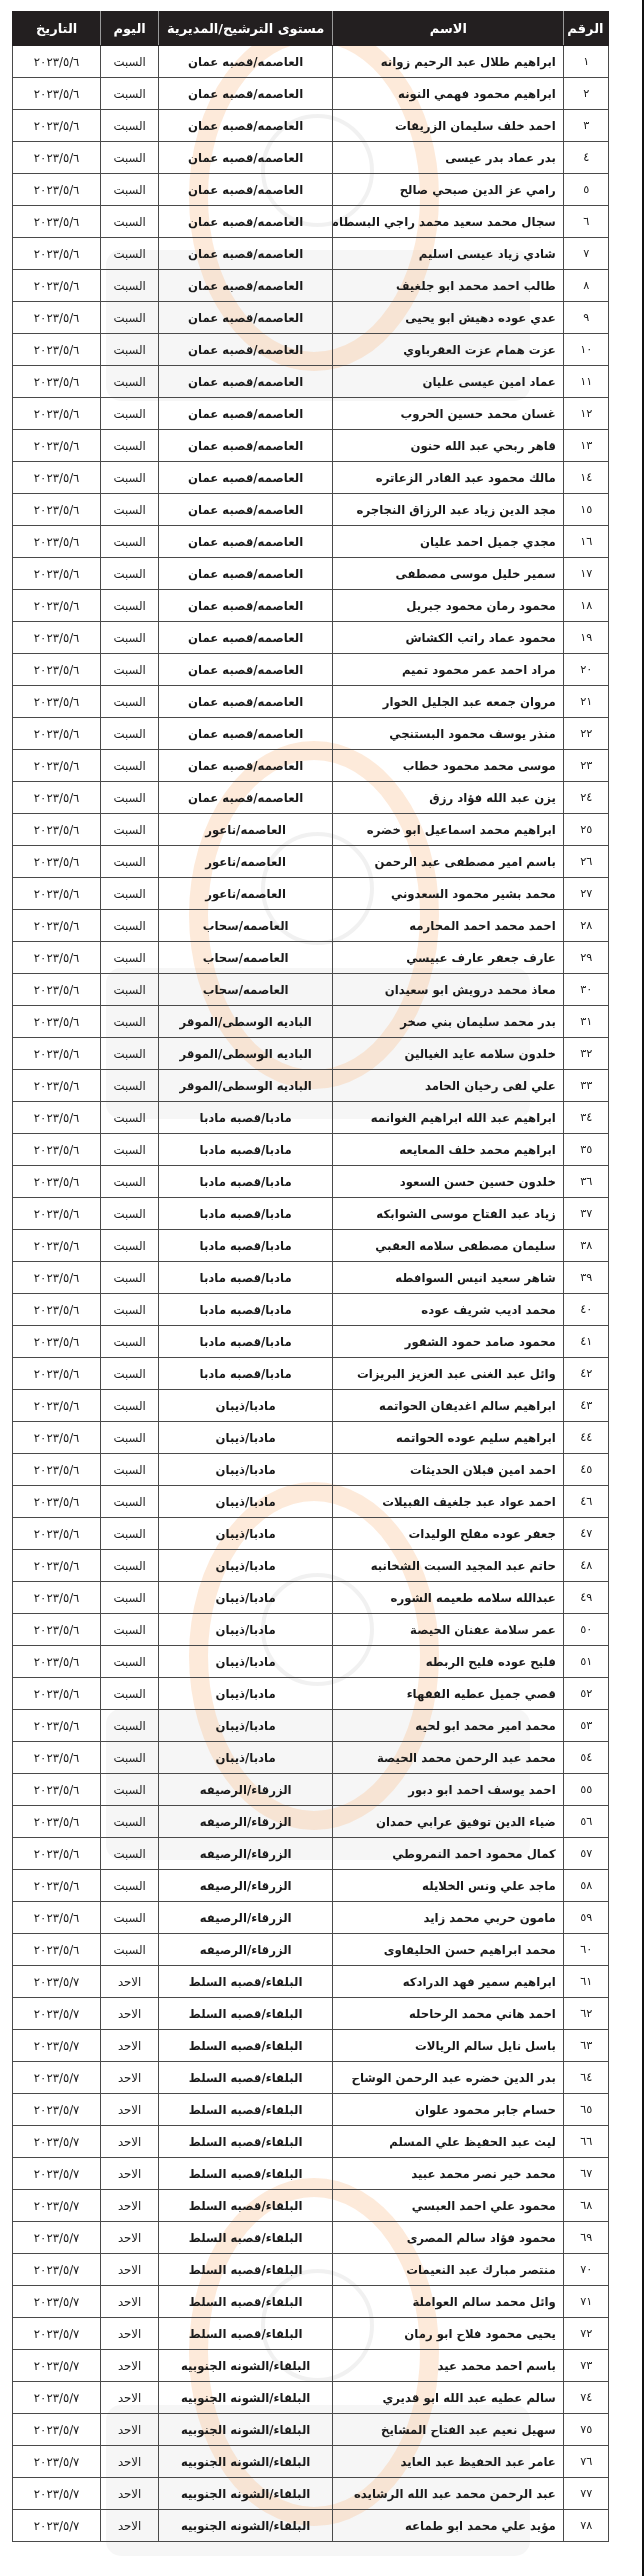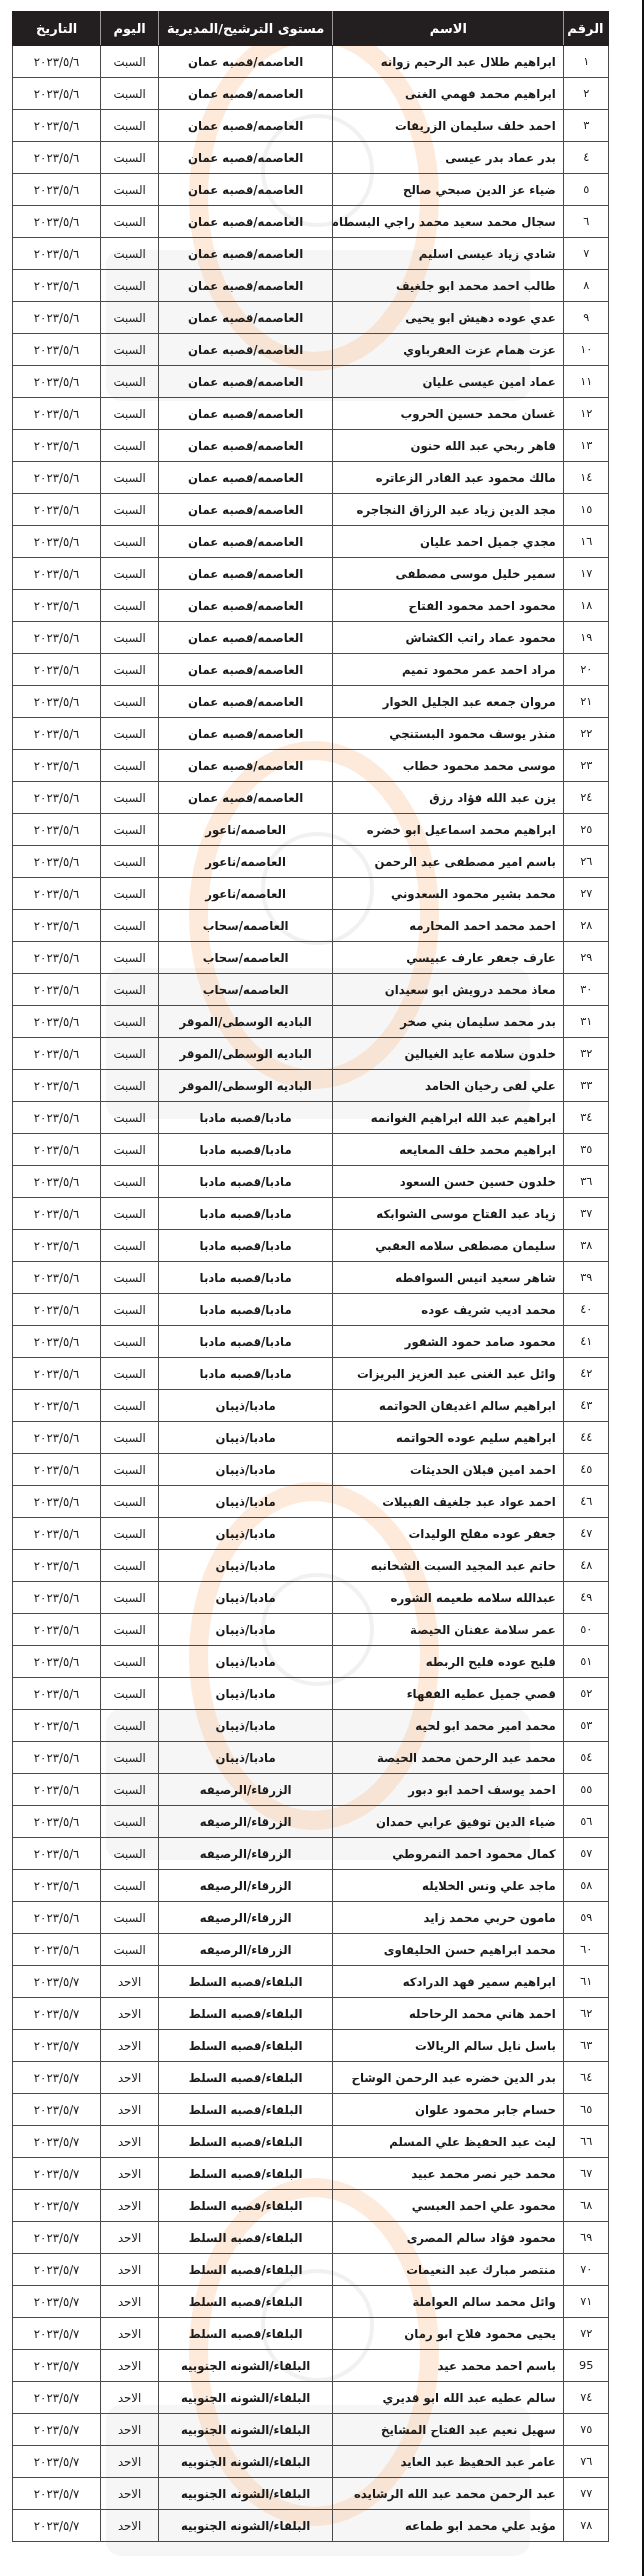--- a/index.html
+++ b/index.html
@@ -125,42 +125,42 @@
   <tbody id="table-body">
       <tr>
         <td class="col-num">١</td>
         <td class="col-name">ابراهيم طلال عبد الرحيم زوانه</td>
         <td class="col-dir">العاصمه/قصبه عمان</td>
         <td class="col-day">السبت</td>
         <td class="col-date">٢٠٢٣/٥/٦</td>
       </tr>
       <tr>
         <td class="col-num">٢</td>
-        <td class="col-name">ابراهيم محمد فهمي الغنى</td>
+        <td class="col-name">ابراهيم محمود فهمي النونه</td>
         <td class="col-dir">العاصمه/قصبه عمان</td>
         <td class="col-day">السبت</td>
         <td class="col-date">٢٠٢٣/٥/٦</td>
       </tr>
       <tr>
         <td class="col-num">٣</td>
         <td class="col-name">احمد خلف سليمان الزريقات</td>
         <td class="col-dir">العاصمه/قصبه عمان</td>
         <td class="col-day">السبت</td>
         <td class="col-date">٢٠٢٣/٥/٦</td>
       </tr>
       <tr>
         <td class="col-num">٤</td>
         <td class="col-name">بدر عماد بدر عيسى</td>
         <td class="col-dir">العاصمه/قصبه عمان</td>
         <td class="col-day">السبت</td>
         <td class="col-date">٢٠٢٣/٥/٦</td>
       </tr>
       <tr>
         <td class="col-num">٥</td>
-        <td class="col-name">ضياء عز الدين صبحي صالح</td>
+        <td class="col-name">رامي عز الدين صبحي صالح</td>
         <td class="col-dir">العاصمه/قصبه عمان</td>
         <td class="col-day">السبت</td>
         <td class="col-date">٢٠٢٣/٥/٦</td>
       </tr>
       <tr>
         <td class="col-num">٦</td>
         <td class="col-name">سجال محمد سعيد محمد راجي البسطامي</td>
         <td class="col-dir">العاصمه/قصبه عمان</td>
         <td class="col-day">السبت</td>
         <td class="col-date">٢٠٢٣/٥/٦</td>
@@ -237,21 +237,21 @@
       </tr>
       <tr>
         <td class="col-num">١٧</td>
         <td class="col-name">سمير خليل موسى مصطفى</td>
         <td class="col-dir">العاصمه/قصبه عمان</td>
         <td class="col-day">السبت</td>
         <td class="col-date">٢٠٢٣/٥/٦</td>
       </tr>
       <tr>
         <td class="col-num">١٨</td>
-        <td class="col-name">محمود احمد محمود الفتاح</td>
+        <td class="col-name">محمود رمان محمود جبريل</td>
         <td class="col-dir">العاصمه/قصبه عمان</td>
         <td class="col-day">السبت</td>
         <td class="col-date">٢٠٢٣/٥/٦</td>
       </tr>
       <tr>
         <td class="col-num">١٩</td>
         <td class="col-name">محمود عماد راتب الكشاش</td>
         <td class="col-dir">العاصمه/قصبه عمان</td>
         <td class="col-day">السبت</td>
         <td class="col-date">٢٠٢٣/٥/٦</td>
@@ -621,21 +621,21 @@
         <td class="col-date">٢٠٢٣/٥/٧</td>
       </tr>
       <tr>
         <td class="col-num">٧٢</td>
         <td class="col-name">يحيى محمود فلاح ابو رمان</td>
         <td class="col-dir">البلقاء/قصبه السلط</td>
         <td class="col-day">الاحد</td>
         <td class="col-date">٢٠٢٣/٥/٧</td>
       </tr>
       <tr>
-        <td class="col-num">95</td>
+        <td class="col-num">٧٣</td>
         <td class="col-name">باسم احمد محمد عيد</td>
         <td class="col-dir">البلقاء/الشونه الجنوبيه</td>
         <td class="col-day">الاحد</td>
         <td class="col-date">٢٠٢٣/٥/٧</td>
       </tr>
       <tr>
         <td class="col-num">٧٤</td>
         <td class="col-name">سالم عطيه عبد الله ابو قديري</td>
         <td class="col-dir">البلقاء/الشونه الجنوبيه</td>
         <td class="col-day">الاحد</td>

